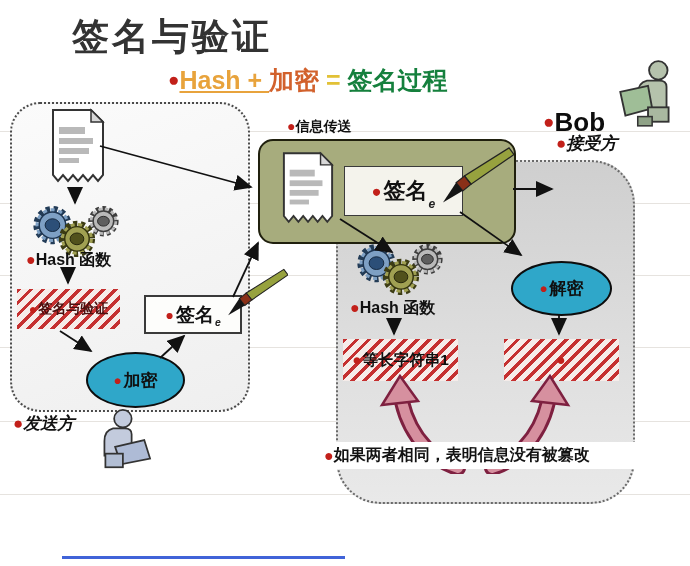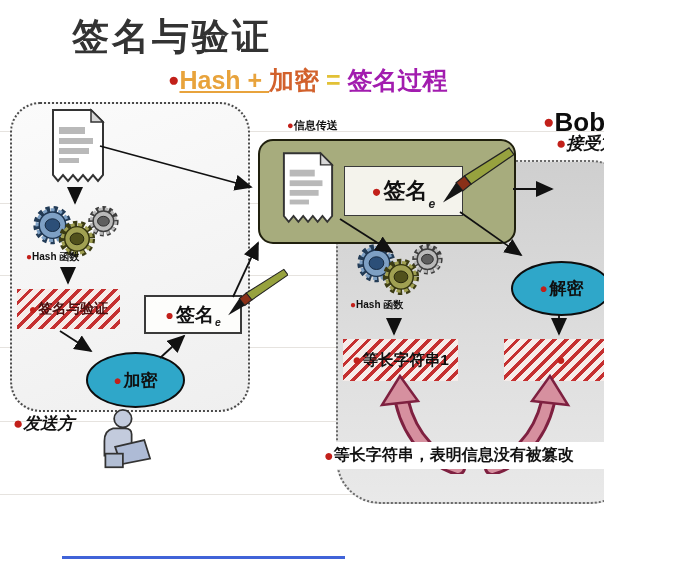--- a/index.html
+++ b/index.html
@@ -1,49 +1,49 @@
 <!DOCTYPE html>
 <html><head>
 <meta charset="utf-8">
 <style>
   html,body{margin:0;padding:0;background:#fff;}
-  #stage{position:relative;width:604px;height:566px;background:#ffffff;overflow:hidden;
+  #stage{position:relative;width:690px;height:566px;background:#ffffff;overflow:hidden;
          font-family:"Liberation Sans",sans-serif;}
   .abs{position:absolute;}
   .gridline{position:absolute;left:0;width:690px;height:1px;background:#e6e3df;}
   .bullet{color:#c2201a;font-weight:bold;}
   
   .title{font-size:37px;font-weight:bold;color:#333;letter-spacing:3px;}
   .formula{font-size:25px;font-weight:bold;white-space:nowrap;}
   .formula .bullet{font-size:19px;vertical-align:3px;}
   .f-hash{color:#e8a33c;text-decoration:underline;}
   .f-method{color:#d2612c;}
   .f-eq{color:#e2c136;}
-  .f-result{color:#a21caf;}
+  .f-result{color:#15803d;}
   
   .sender-box{left:10px;top:102px;width:236px;height:306px;border:2px dotted #4a4a4a;
               border-radius:30px;background:linear-gradient(160deg,#fbfbfb,#efefef);}
   .receiver-box{left:336px;top:160px;width:295px;height:340px;border:2px dotted #6a6a6a;
               border-radius:44px;background:linear-gradient(180deg,#cfcfcf,#dedede 55%,#e9e9e9);}
   .transfer-box{left:258px;top:139px;width:254px;height:101px;border:2px solid #20200e;
               border-radius:15px;background:#a7ac7d;}
   .sign-plate{background:#fdfdfb;border:2px solid #3a3a3a;display:flex;align-items:center;
               justify-content:center;font-weight:bold;color:#111;white-space:nowrap;}
   .sign-plate .bullet{font-size:0.75em;margin-right:2px;}
   .pen-mark{font-size:0.55em;font-style:italic;align-self:flex-end;margin:0 0 4px 1px;color:#222;}
   .hatch{background:repeating-linear-gradient(135deg,#c53030 0px,#c53030 3.5px,#f6ece9 3.5px,#f6ece9 8.5px);
          display:flex;align-items:center;justify-content:center;font-weight:bold;white-space:nowrap;}
   .hatch .bullet{margin-right:1px;}
   .ellipse{border:2.5px solid #0d0d0d;border-radius:50%;background:#2fa7c9;display:flex;
            align-items:center;justify-content:center;font-weight:bold;color:#101010;white-space:nowrap;}
   .ellipse .bullet{font-size:0.8em;margin-right:2px;}
   .role-label{font-size:17px;font-weight:bold;font-style:italic;color:#111;white-space:nowrap;}
   .name-label{font-size:26px;font-weight:bold;color:#0d0d0d;white-space:nowrap;margin-top:33px;}
   .name-label .bullet{font-size:19px;vertical-align:3px;}
-  .small-label{font-size:10px;font-weight:bold;color:#111;white-space:nowrap;}
+  .small-label{font-size:16px;font-weight:bold;color:#111;white-space:nowrap;}
   .note-band{left:324px;top:442px;width:318px;height:27px;background:#ffffff;display:flex;
              align-items:center;font-size:16px;font-weight:bold;color:#121212;white-space:nowrap;}
   .blue-line{left:62px;top:556px;width:283px;height:3px;background:#4063d8;}
   svg{display:block;}
 </style>
 </head>
 <body>
 
 <div id="stage">
 
@@ -72,21 +72,21 @@
   </svg>
 
   <div class="abs role-label" style="left:556px;top:132px">
     <span class="bullet">●</span><span>接受方</span>
   </div>
 
   <div class="abs sender-box"></div>
 
   <div class="abs receiver-box"></div>
 
-  <div class="abs small-label" style="left:287px;top:118px;font-size:11px">
+  <div class="abs small-label" style="left:287px;top:118px;font-size:14px">
     <span class="bullet">●</span><span>信息传送</span>
   </div>
 
   <div class="abs transfer-box"></div>
 
   <svg class="abs" style="left:50px;top:106px" width="56" height="82" viewBox="0 0 56 80">
     <path d="M3 3 L41 3 L53 15 L53 68 L48 74 L43 68 L38 74 L33 68 L28 74 L23 68 L18 74 L13 68 L8 74 L3 68 Z" fill="#ffffff" stroke="#333" stroke-width="2"></path>
     <path d="M41 3 L41 15 L53 15 Z" fill="#d8d8d8" stroke="#333" stroke-width="1.5"></path>
     <rect x="9" y="20" width="26" height="7" fill="#b9b9b9"></rect>
     <rect x="9" y="31" width="34" height="6" fill="#b9b9b9"></rect>
@@ -215,21 +215,21 @@
     <path d="M103,94 C 82,88 56,66 47,28" fill="none" stroke="#7e2040" stroke-width="16" stroke-linecap="round"></path>
     <path d="M103,94 C 82,88 56,66 47,28" fill="none" stroke="#d6909f" stroke-width="10" stroke-linecap="round"></path>
     <polygon points="45,2 27,31 63,27" fill="#d6909f" stroke="#7e2040" stroke-width="2.5"></polygon>
     <path d="M137,94 C 158,88 184,66 193,28" fill="none" stroke="#7e2040" stroke-width="16" stroke-linecap="round"></path>
     <path d="M137,94 C 158,88 184,66 193,28" fill="none" stroke="#d6909f" stroke-width="10" stroke-linecap="round"></path>
     <polygon points="195,2 177,27 213,31" fill="#d6909f" stroke="#7e2040" stroke-width="2.5"></polygon>
   </svg>
 
   <div class="abs note-band">
     <span class="bullet">●</span>
-      <span>等长字符串，表明信息没有被篡改</span>
+      <span>如果两者相同，表明信息没有被篡改</span>
   </div>
 
   <svg class="abs" style="left:0;top:0;pointer-events:none" width="690" height="566" viewBox="0 0 690 566">
     <defs>
       <marker id="ah" markerWidth="11" markerHeight="9" refX="9" refY="4.5" orient="auto">
         <polygon points="0,0 10,4.5 0,9" fill="#111"></polygon>
       </marker>
     </defs>
     <line x1="75" y1="190" x2="75" y2="203" stroke="#111" stroke-width="1.8" marker-end="url(#ah)"></line>
     <line x1="68" y1="273" x2="68" y2="283" stroke="#111" stroke-width="1.8" marker-end="url(#ah)"></line>

